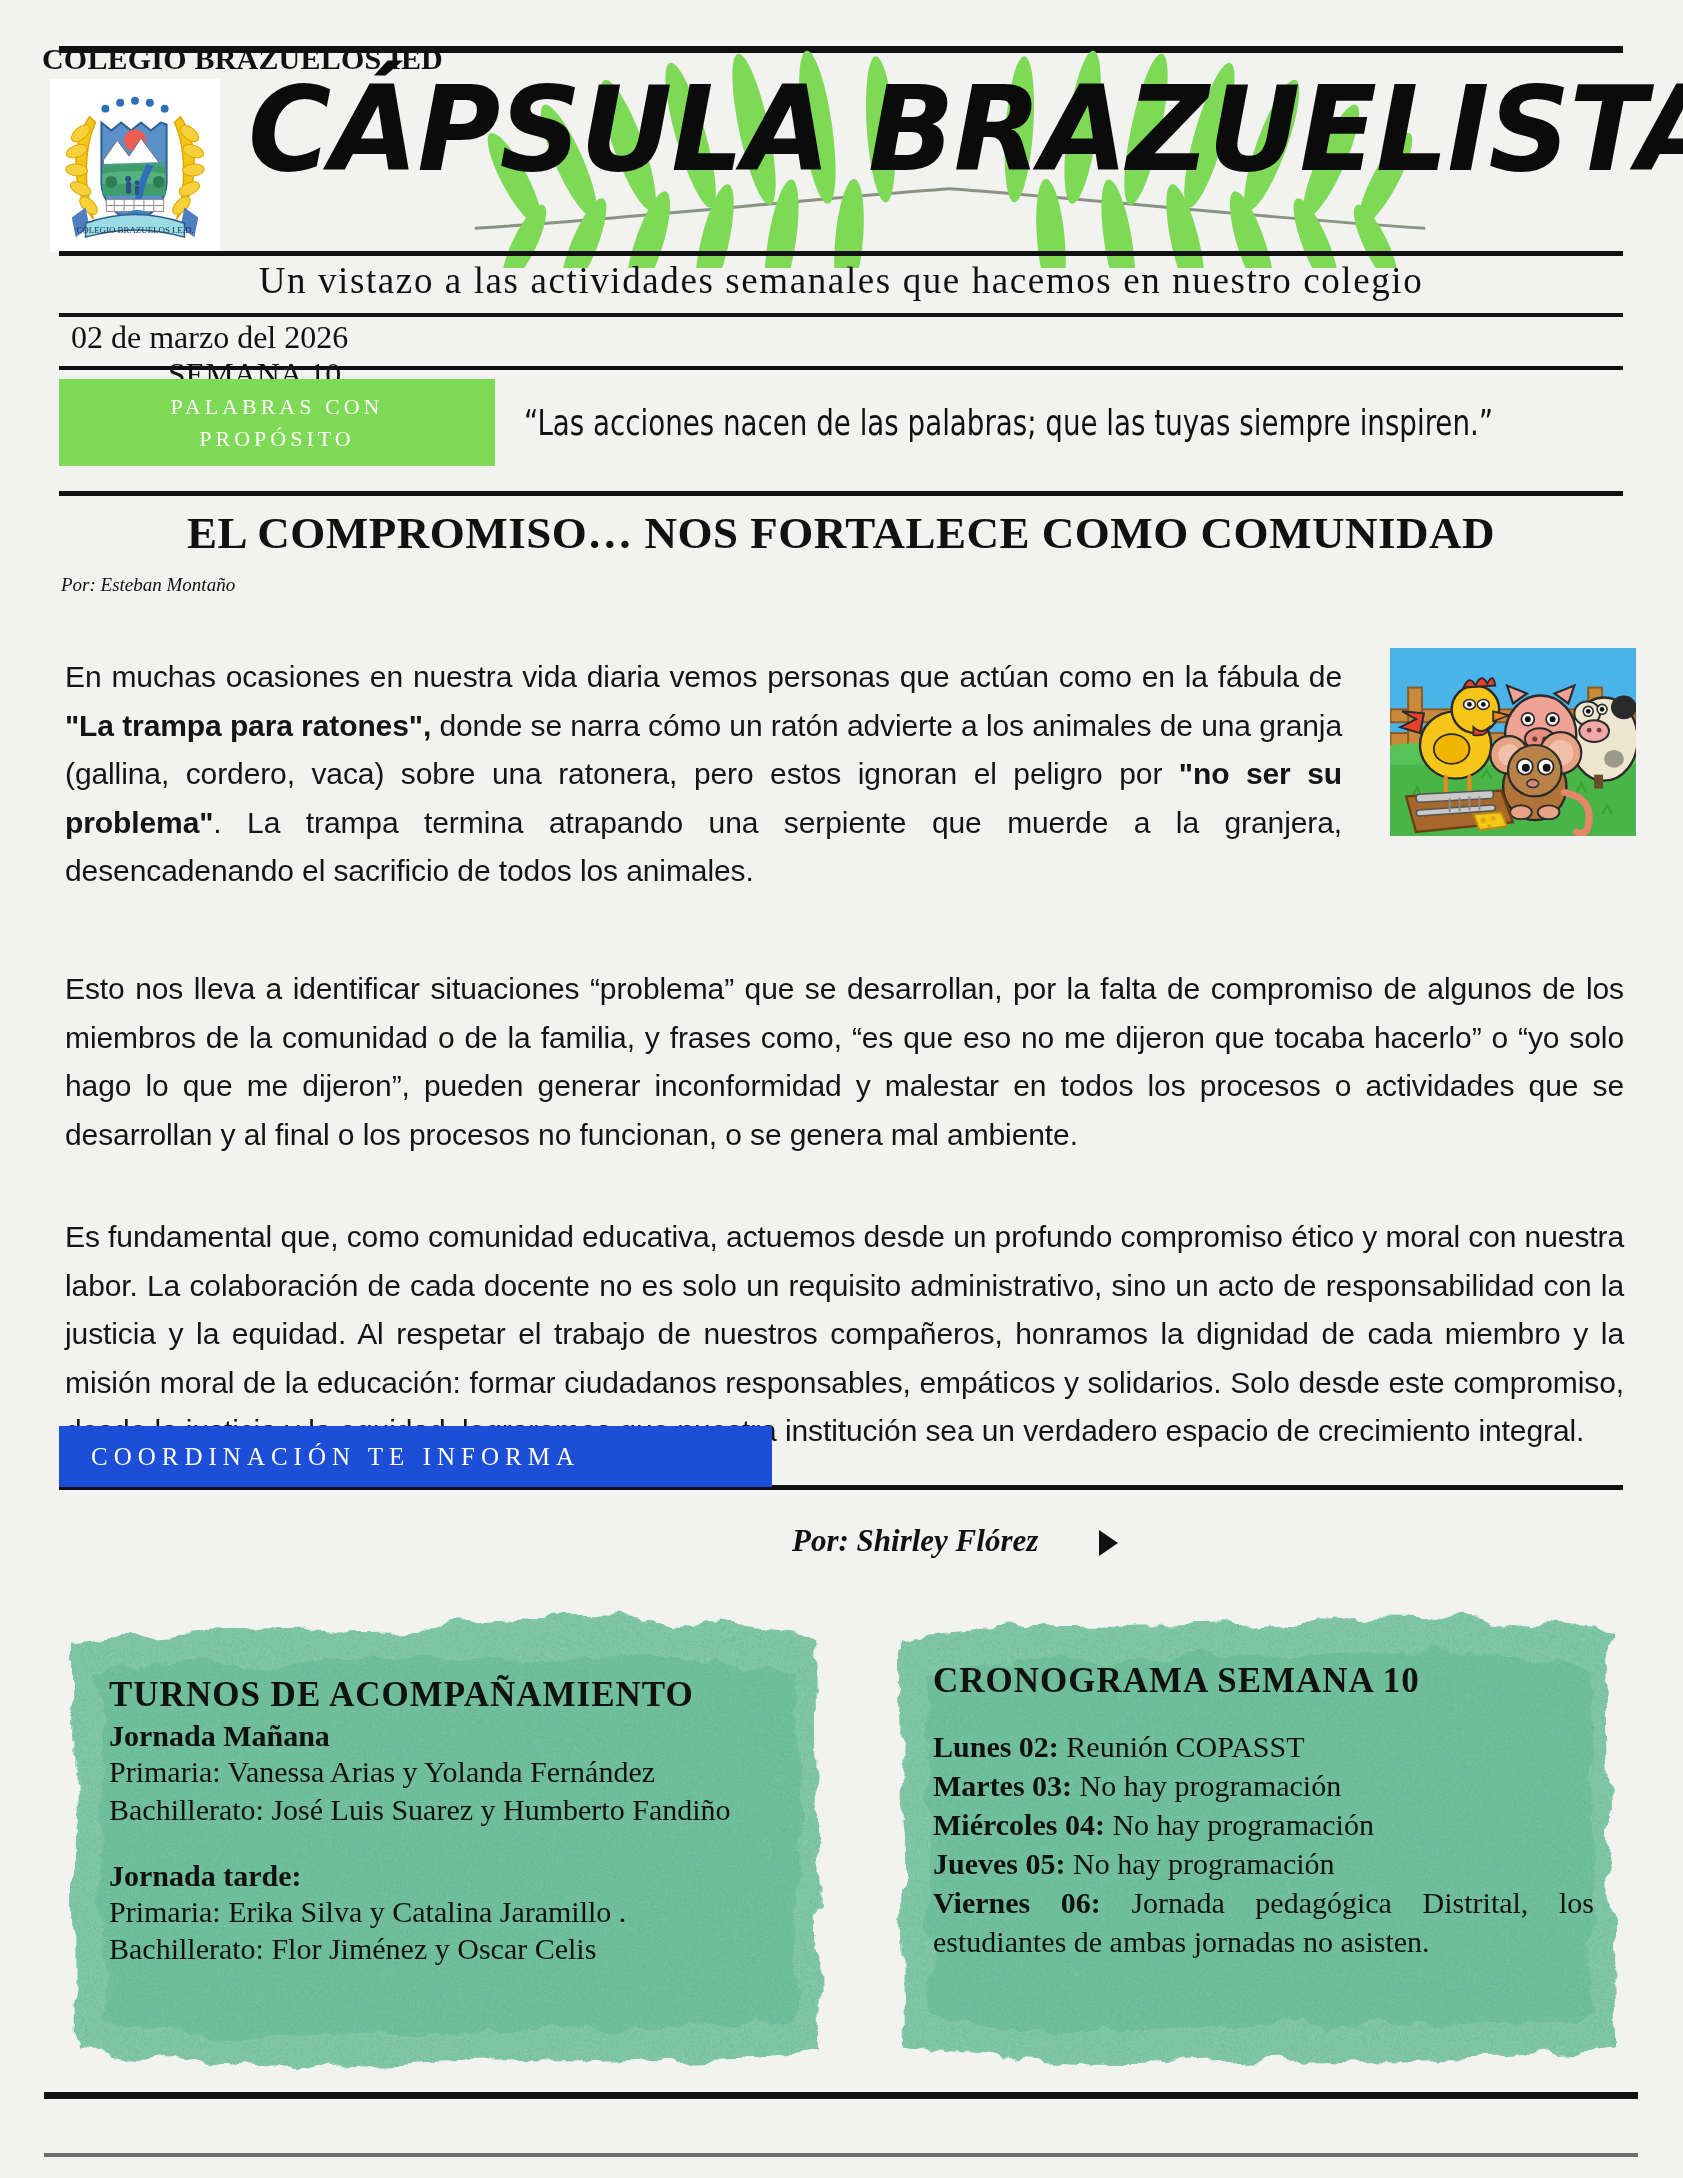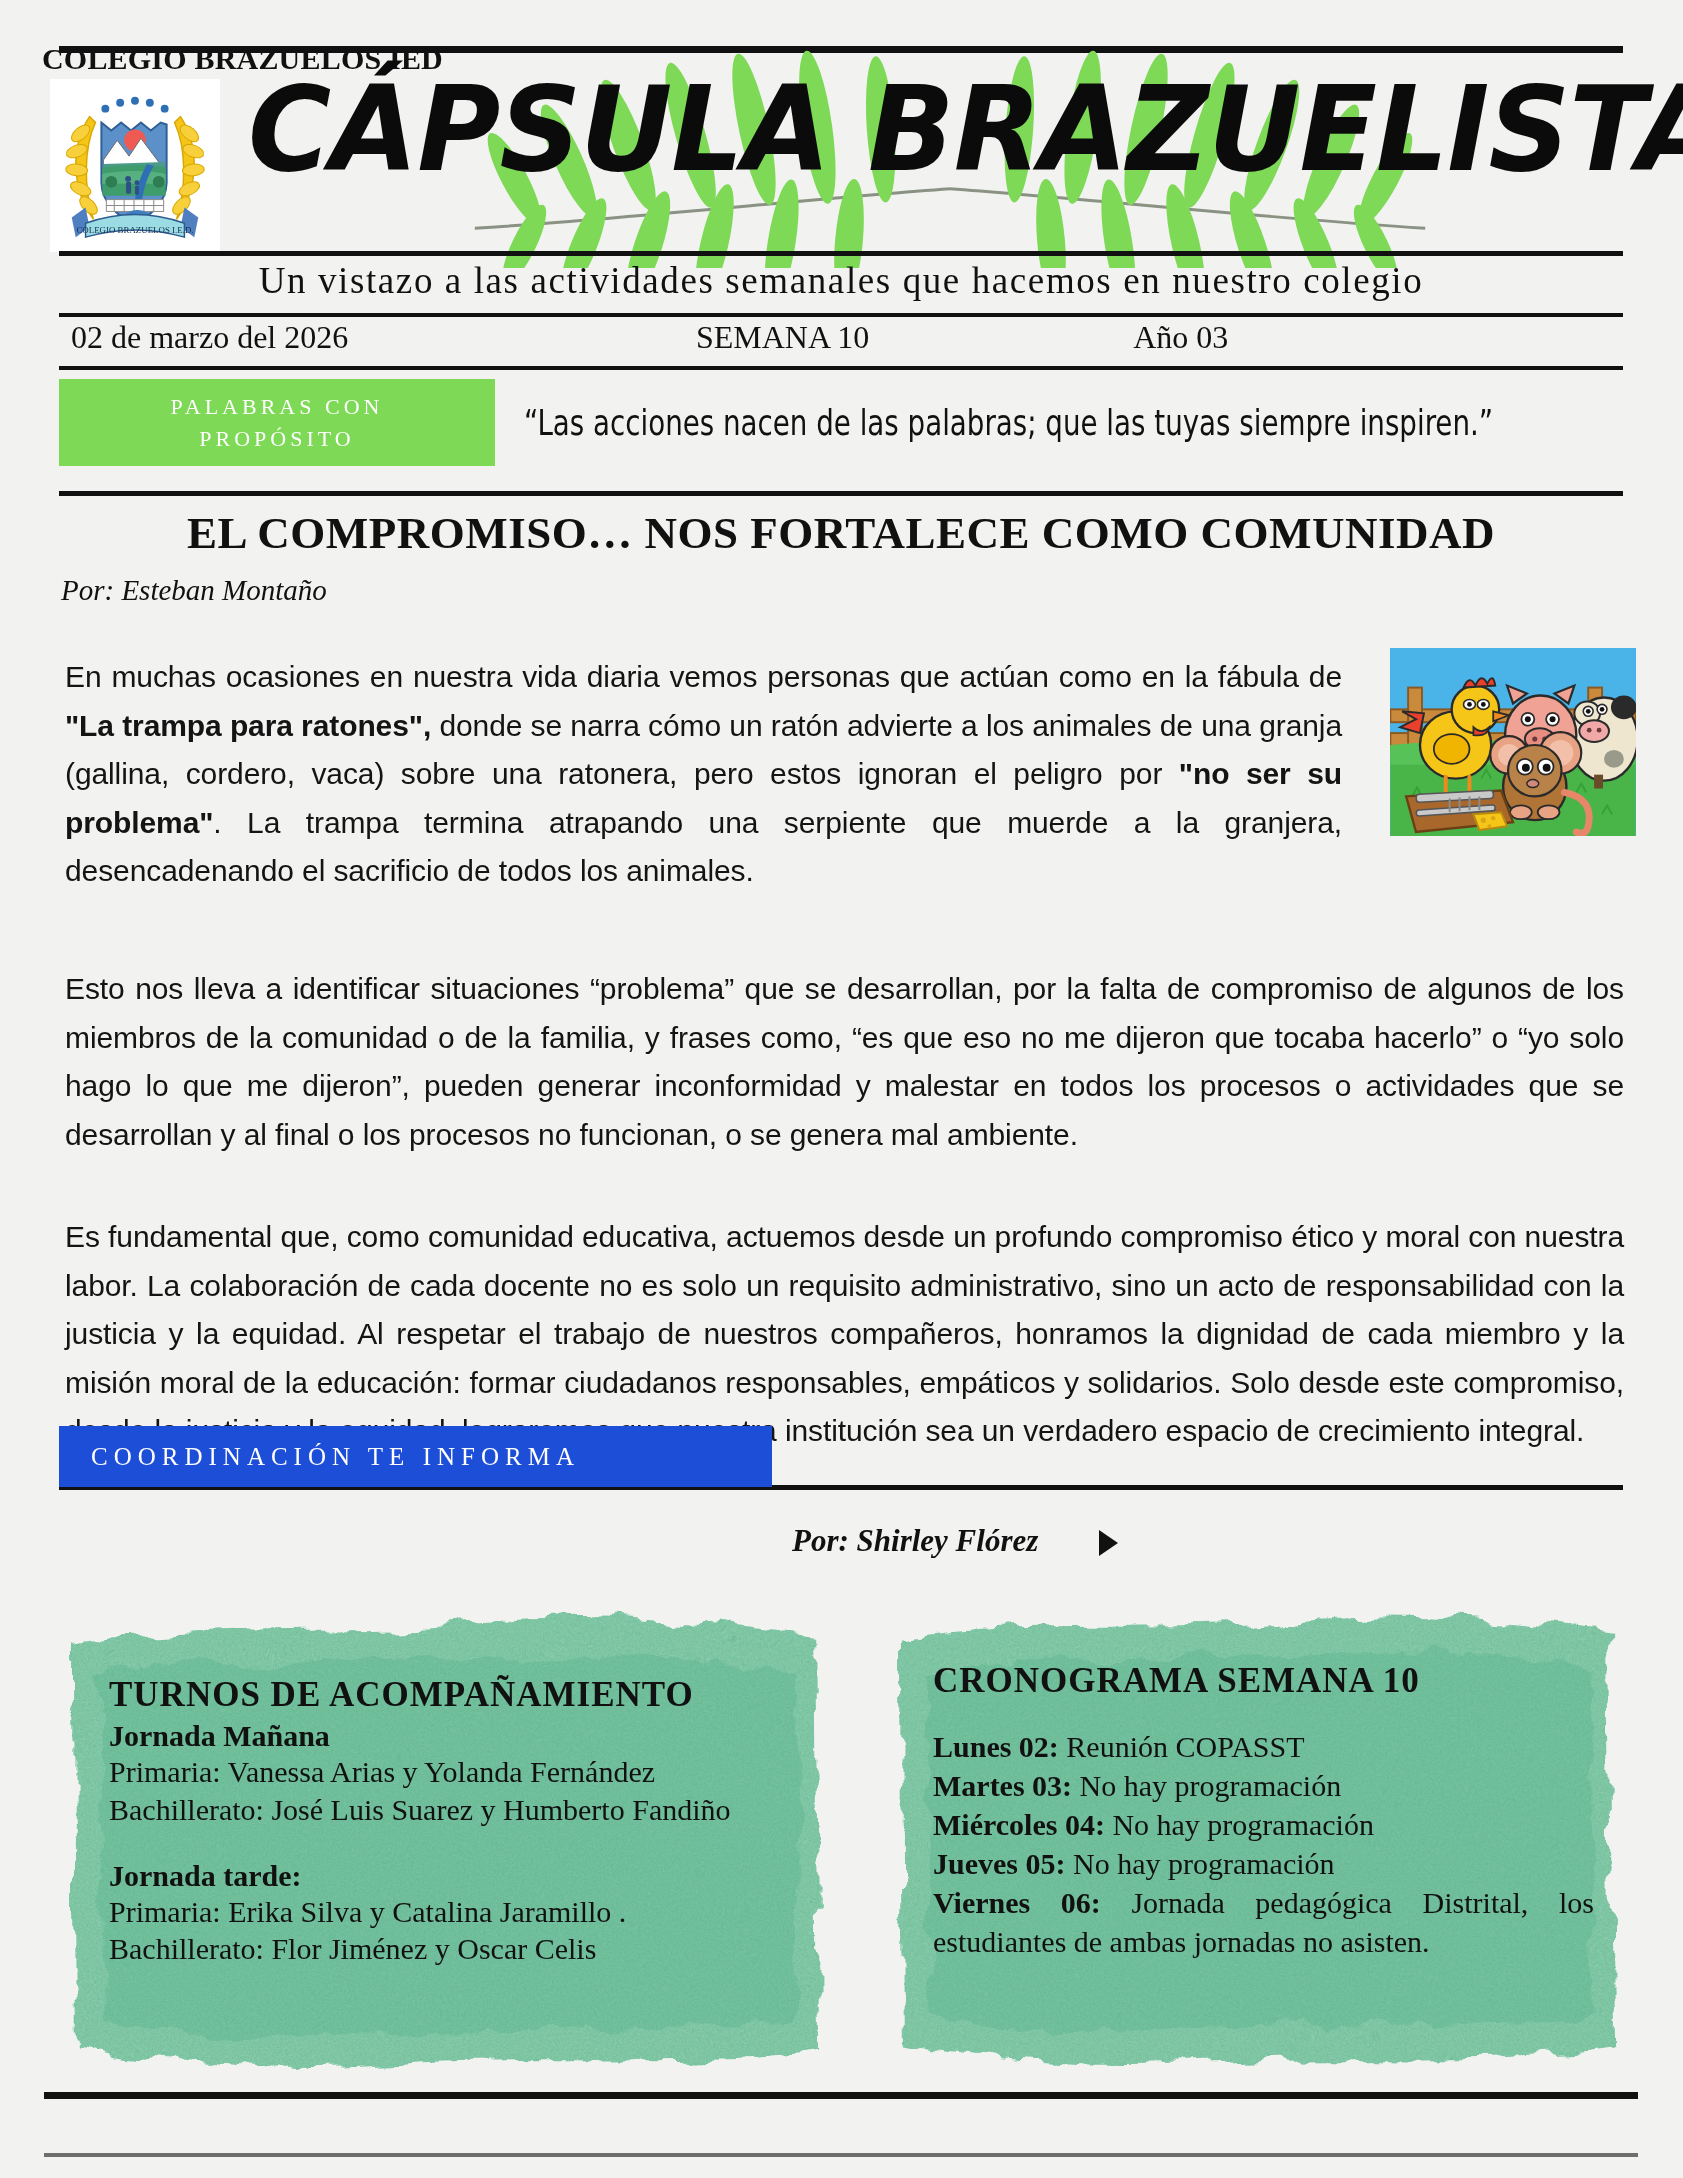--- a/index.html
+++ b/index.html
@@ -85,20 +85,21 @@
     font-size: 37px;
     letter-spacing: 1.6px;
   }
   #issue-line {
     position: absolute;
     left: 59px; top: 319px;
     width: 1564px;
     display: flex;
     font-family: "Liberation Serif", serif;
     font-size: 32px;
+    flex-direction: column;
   }
   #issue-line .col { white-space: nowrap; }
   #issue-line .c1 { width: 33%;  text-align: left;   padding-left: 12px; }
   #issue-line .c2 { width: 26%;  text-align: center; }
   #issue-line .c3 { width: 25%;  text-align: center; }
   #issue-line .c4 { width: 16%;  text-align: right;  padding-right: 10px; }
 
   
   #quote-band {
     position: absolute;
@@ -142,21 +143,21 @@
     font-family: "Liberation Serif", serif;
     font-weight: 700;
     font-size: 45px;
     letter-spacing: 0.5px;
   }
   #byline {
     position: absolute;
     left: 61px; top: 574px;
     font-family: "Liberation Serif", serif;
     font-style: italic;
-    font-size: 29px;
+    font-size: 19px;
   }
 
   .body-par {
     position: absolute;
     font-family: Liberation Sans, sans-serif;
     font-size: 30px;
     line-height: 1.62;
     text-align: justify;
     color: #141414;
     letter-spacing: -0.1px;

